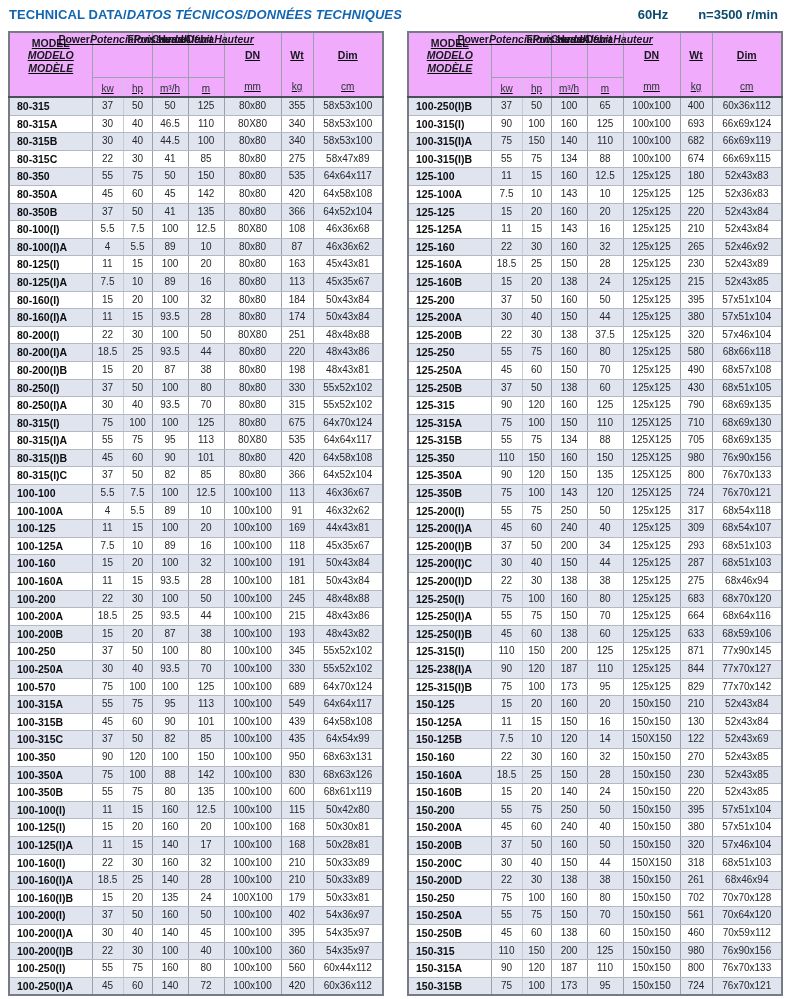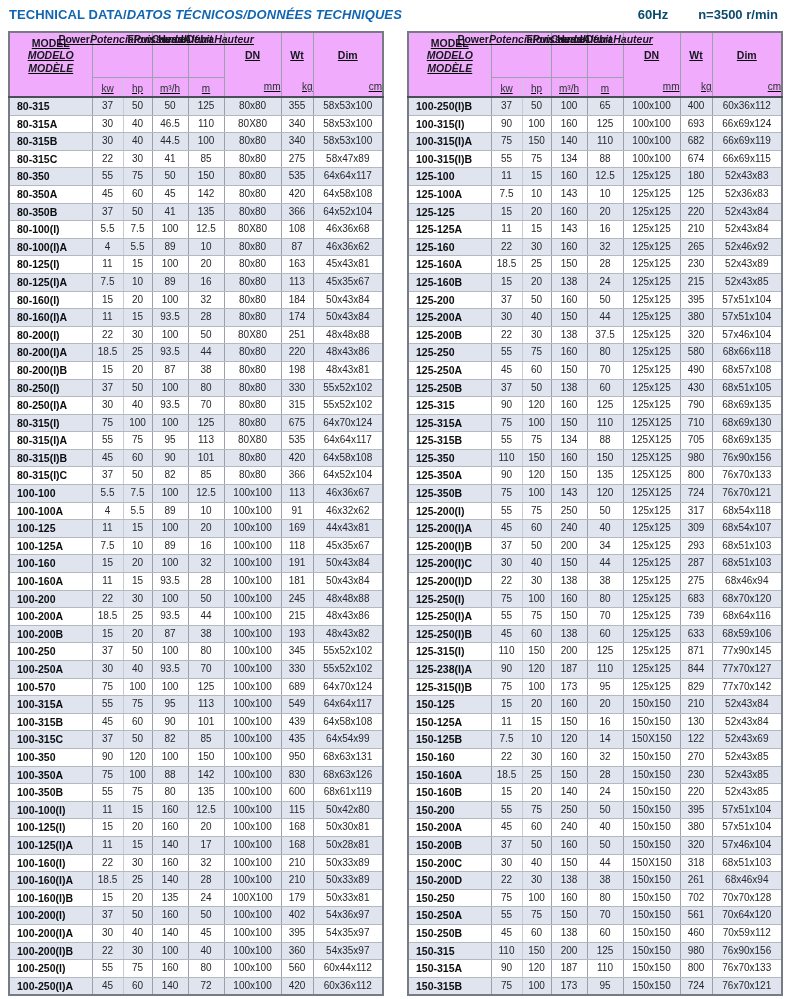--- a/index.html
+++ b/index.html
@@ -31,21 +31,21 @@
 
   th, td{ border:1px solid #9ba1ab; padding:0; }
 
   
   thead th{ background:#f0abfc; vertical-align:middle;text-decoration:underline; }
   .hline{ display:block; font-size:10.5px; font-weight:bold; color:#15171c; line-height:12.5px; text-align:center; }
   .hline.it{ font-style:italic; }
   .lblock{ height:44px; display:flex; flex-direction:row; justify-content:center; }
   .stack2{ height:62px; display:flex; flex-direction:column; }
   .stack2 .lbl{ flex:1; display:flex; flex-direction:column; justify-content:center; }
-  .stack2 .unit-slot{ height:18px; display:flex; align-items:center; justify-content:flex-end; }
+  .stack2 .unit-slot{ height:18px; display:flex; align-items:center; justify-content:center; }
   .unit{ font-size:10px; font-weight:normal; color:#2c2e33; font-style:normal; }
   tr.units th{ height:17px; }
   tr.units th, th[rowspan]{ border-bottom:2px solid #4a4f57; }
   th.sep-light, td.kw{ border-right-color:#c7cbd3; }
 
   
   tbody td{
     height:16.6px; line-height:16.6px; font-size:10px; color:#26282c;
     text-align:center; white-space:nowrap; overflow:hidden;
     border-top-color:#b3b8c1; border-bottom-color:#b3b8c1;
@@ -1042,21 +1042,21 @@
             <td>683</td>
             <td>68x70x120</td>
           </tr>
           <tr>
             <td class="model">125-250(I)A</td>
             <td class="kw">55</td>
             <td>75</td>
             <td>150</td>
             <td>70</td>
             <td>125x125</td>
-            <td>739</td>
+            <td>664</td>
             <td>68x64x116</td>
           </tr>
           <tr>
             <td class="model">125-250(I)B</td>
             <td class="kw">45</td>
             <td>60</td>
             <td>138</td>
             <td>60</td>
             <td>125x125</td>
             <td>633</td>

